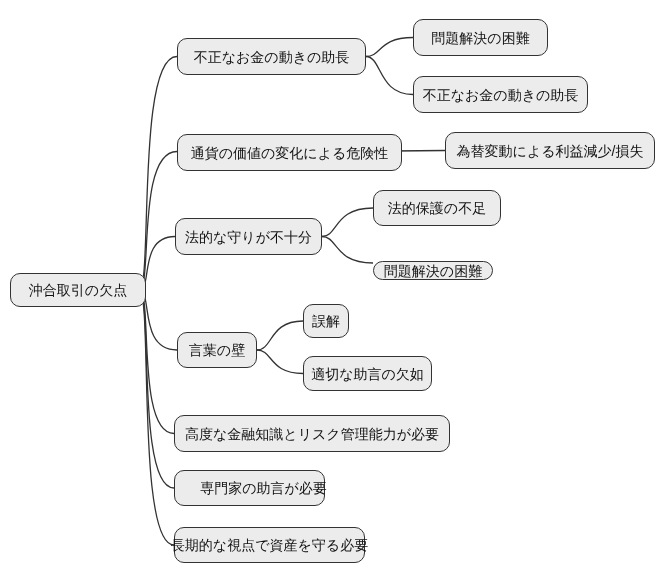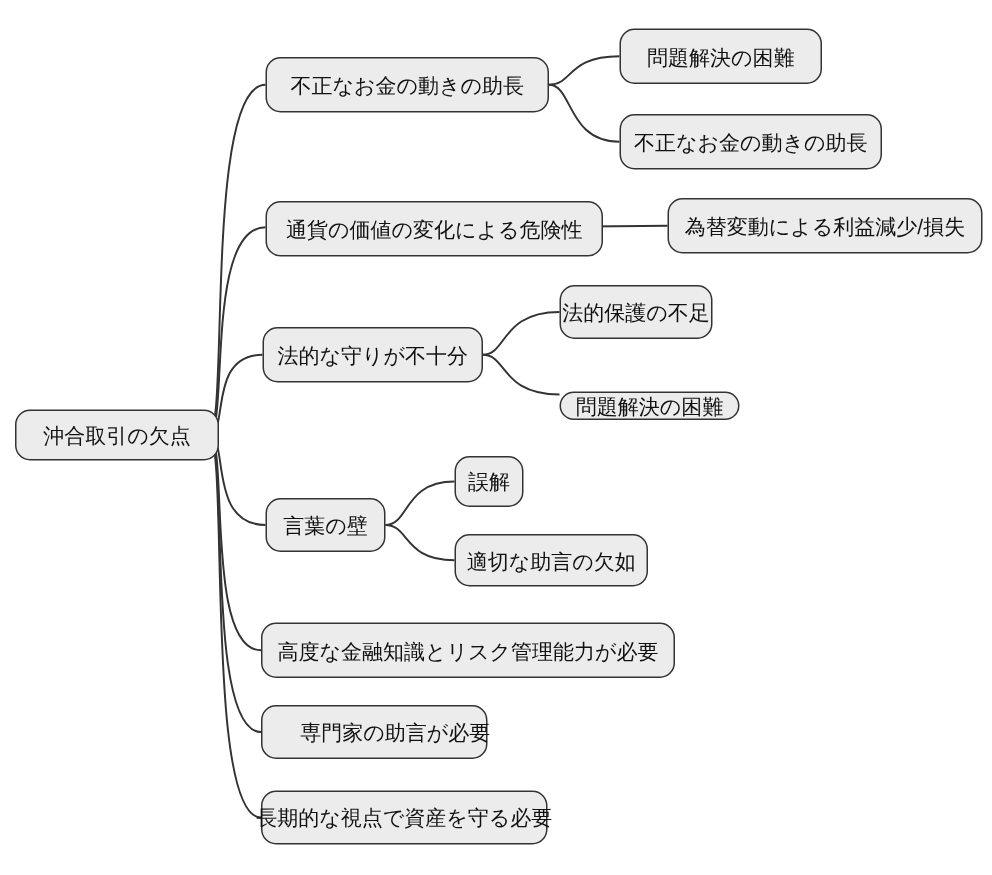--- a/index.html
+++ b/index.html
@@ -97,21 +97,21 @@
 
   <div class="node" style="left:413px; top:19px; width:135px; height:37px;">
     <span>問題解決の困難</span>
   </div>
   <div class="node" style="left:445px; top:132px; width:210px; height:37px;">
     <span>為替変動による利益減少/損失</span>
   </div>
   <div class="node" style="left:413px; top:76px; width:175px; height:37px;">
     <span>不正なお金の動きの助長</span>
   </div>
-  <div class="node" style="left:373px; top:190px; width:102px; height:36px;">
+  <div class="node" style="left:373px; top:190px; width:128px; height:36px;">
     <span>法的保護の不足</span>
   </div>
   <div class="node" style="left:373px; top:261px; width:120px; height:19px;">
     <span>問題解決の困難</span>
   </div>
   <div class="node" style="left:303px; top:304px; width:46px; height:34px;">
     <span>誤解</span>
   </div>
   <div class="node" style="left:303px; top:356px; width:129px; height:35px;">
     <span>適切な助言の欠如</span>

